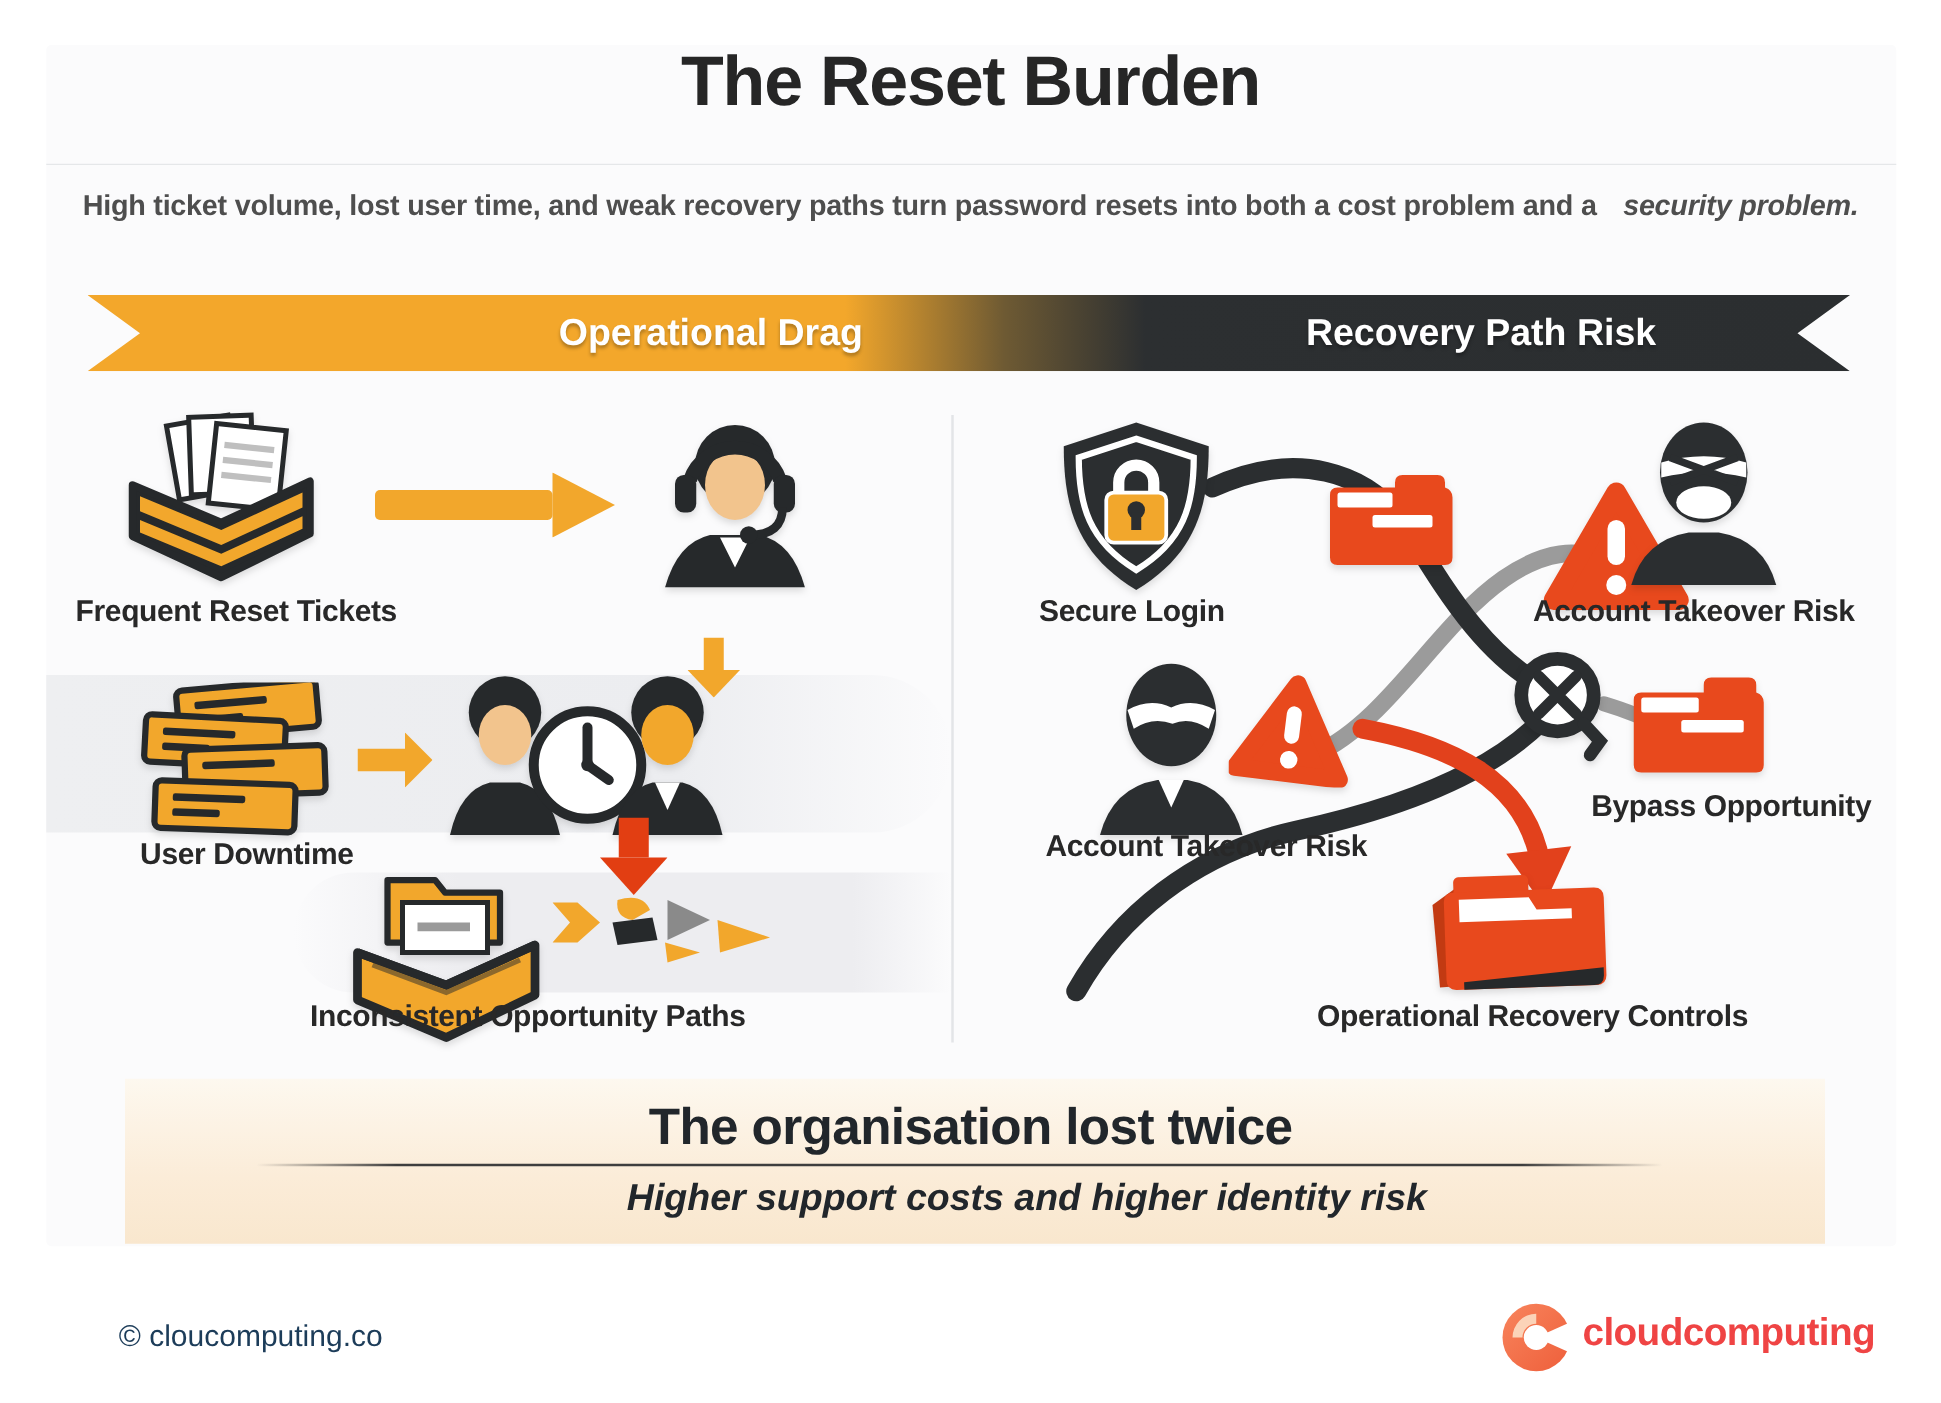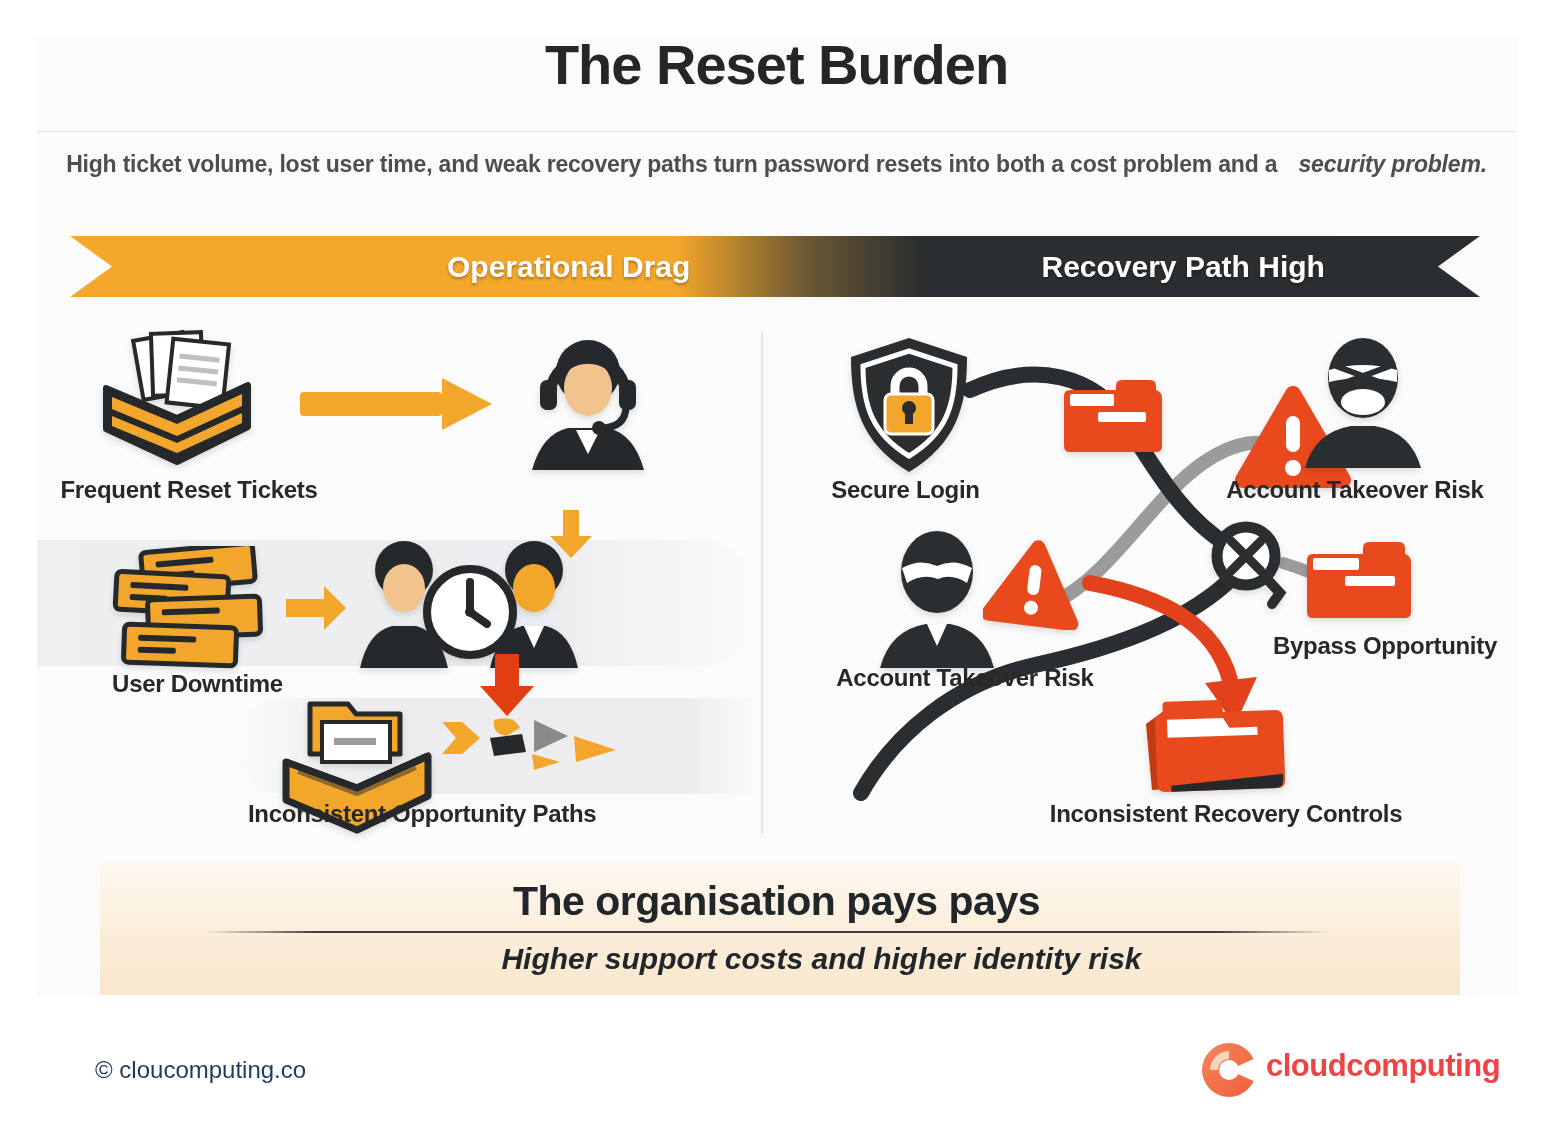--- a/index.html
+++ b/index.html
@@ -48,21 +48,21 @@
   <div class="abs card"></div>
 
   <div class="abs page-title">The Reset Burden</div>
   <div class="abs header-divider"></div>
   <div class="abs page-subtitle">
     <span>High ticket volume, lost user time, and weak recovery paths turn password resets into both a cost problem and a </span><em>security problem.</em>
   </div>
 
   <div class="abs ribbon">
     <div class="ribbon-label left">Operational Drag</div>
-    <div class="ribbon-label right">Recovery Path High</div>
+    <div class="ribbon-label right">Recovery Path Risk</div>
   </div>
 
   <div class="abs swoosh1"></div>
   <div class="abs swoosh2"></div>
   <div class="abs col-divider"></div>
 
   <svg class="abs icon" style="left:98px;top:328px" width="158" height="142" viewBox="0 0 158 142">
     <rect x="40" y="8" width="50" height="60" fill="#ffffff" stroke="#26292B" stroke-width="4" transform="rotate(-10 65 38)"></rect>
     <rect x="54" y="5" width="50" height="62" fill="#ffffff" stroke="#26292B" stroke-width="4" transform="rotate(-2 79 36)"></rect>
     <g transform="rotate(6 105 44)">
@@ -237,24 +237,24 @@
 
   <svg class="abs icon" style="left:1140px;top:688px" width="152" height="108" viewBox="0 0 152 108">
     <polygon points="6,36 28,20 38,100 12,102" fill="#C23A12"></polygon>
     <g transform="rotate(-2 80 60)">
       <rect x="24" y="12" width="60" height="22" rx="4" fill="#E8491D"></rect>
       <path d="M16 32 Q16 24 24 24 L136 24 Q144 24 144 32 L144 94 Q144 102 136 102 L24 102 Q16 102 16 94 Z" fill="#E8491D"></path>
       <path d="M28 30 L84 30 L90 40 L118 40 L118 48 L28 48 Z" fill="#ffffff"></path>
       <path d="M30 96 L142 88 L142 94 Q142 102 134 102 L30 102 Z" fill="#26292B"></path>
     </g>
   </svg>
-  <div class="abs item-label" style="left:1043px;top:800px;width:366px">Inconsistent Recovery Controls</div>
+  <div class="abs item-label" style="left:1043px;top:800px;width:366px">Operational Recovery Controls</div>
 
   <div class="abs conclusion"></div>
-  <div class="abs conclusion-title">The organisation pays pays</div>
+  <div class="abs conclusion-title">The organisation lost twice</div>
   <div class="abs conclusion-divider"></div>
   <div class="abs conclusion-subtitle">Higher support costs and higher identity risk</div>
 
   <div class="abs copyright">© cloucomputing.co</div>
 
   <svg class="abs" style="left:1200px;top:1041px" width="58" height="58" viewBox="0 0 58 58">
     <defs>
       <linearGradient id="coralGrad" x1="0" y1="0" x2="1" y2="1">
         <stop offset="0" stop-color="#F8845C"></stop>
         <stop offset="1" stop-color="#EE5F3B"></stop>

